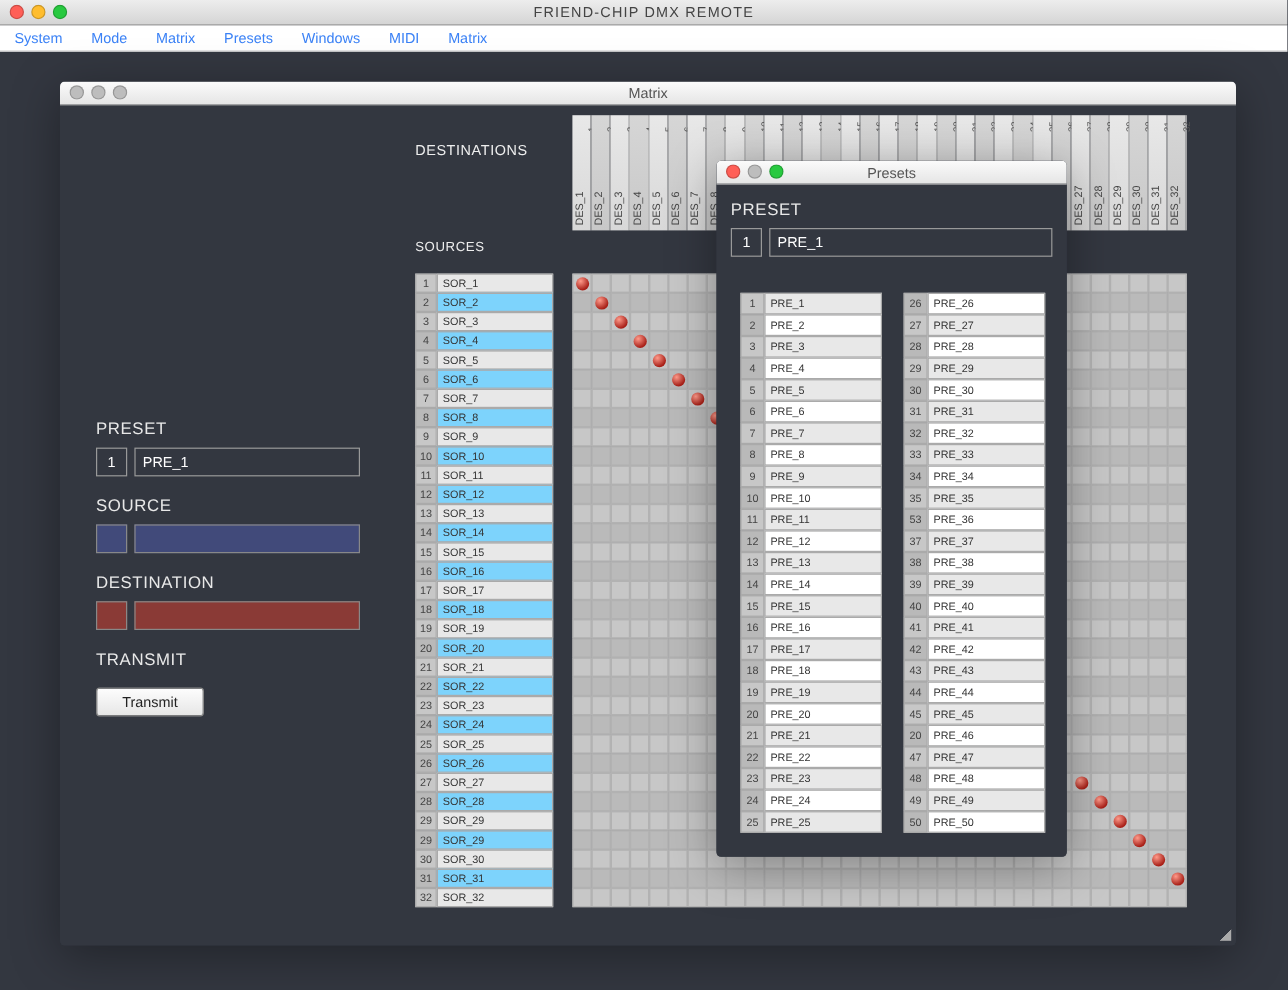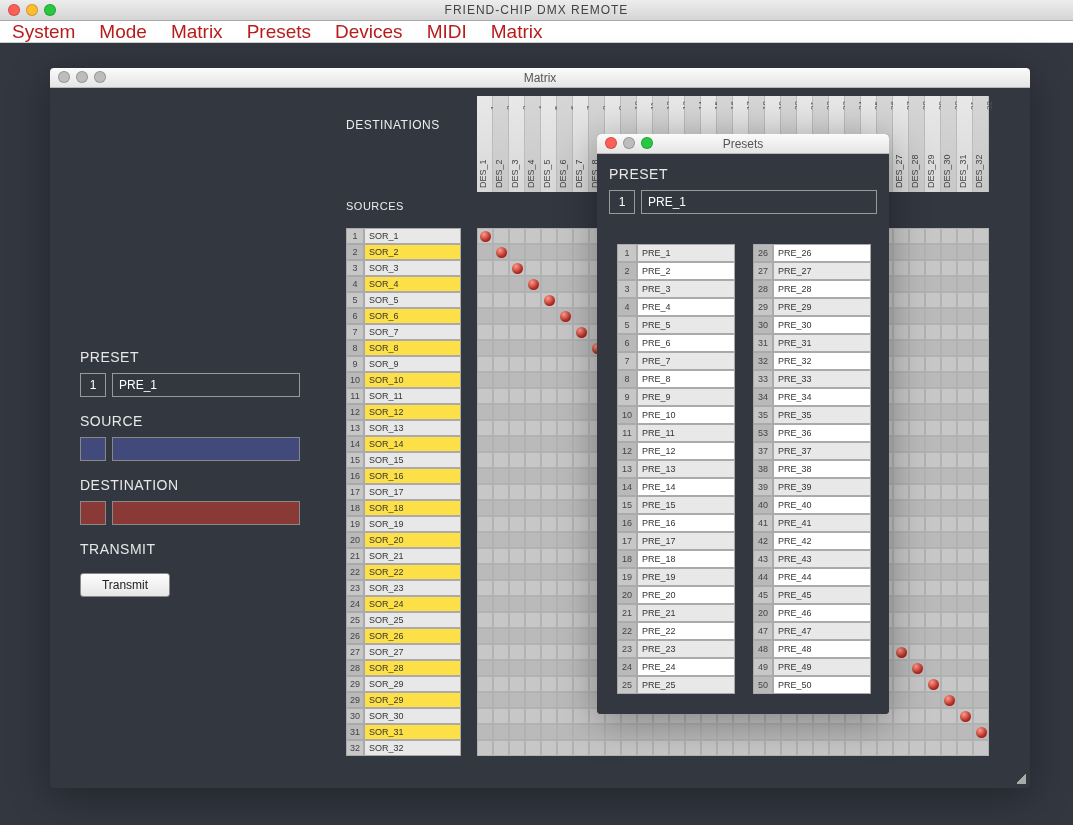--- a/index.html
+++ b/index.html
@@ -3,21 +3,21 @@
 <meta charset="utf-8">
 <style>
 *{box-sizing:border-box;margin:0;padding:0;font-family:"Lucida Grande","Helvetica Neue",Arial,sans-serif}
 body{width:1073px;height:825px;overflow:hidden;background:#333740;position:relative}
 .mac-titlebar{height:21px;background:linear-gradient(to bottom,#ededed,#d5d5d5);border-bottom:1px solid #aaa;display:flex;align-items:center;position:relative}
 .traffic{position:absolute;left:8px;top:4px;display:flex;gap:6px}
 .dot{width:12px;height:12px;border-radius:50%;border:.5px solid rgba(0,0,0,.2)}
 .dot.red{background:#ff5f57}.dot.yellow{background:#ffbd2e}.dot.green{background:#28c940}.dot.gray{background:#bdbdbd}
 .titlebar-title{flex:1;text-align:center;font-size:12px;color:#444;letter-spacing:1px}
 .menubar{height:22px;background:#fff;border-bottom:1px solid #cfcfcf;display:flex;align-items:center;padding:0 12px;gap:24px}
-.menubar span{font-size:19px;color:#b91c1c;cursor:pointer}
+.menubar span{font-size:12px;color:#3b82f6;cursor:pointer}
 .desktop{position:absolute;top:44px;left:0;right:0;bottom:0;background:#333740}
 .win{position:absolute;background:#333740;box-shadow:0 8px 40px rgba(0,0,0,.35);border-radius:4px;overflow:hidden}
 .win-title{height:20px;background:linear-gradient(to bottom,#fbfbfb,#e5e5e5);display:flex;align-items:center;position:relative;border-bottom:1px solid #b8b8b8}
 .win-title .traffic{left:8px;top:3px}
 .win-title .tt{flex:1;text-align:center;font-size:12px;color:#555}
 .matrix-win{left:50px;top:24px;width:980px;height:720px}
 .matrix-body{position:absolute;top:20px;left:0;right:0;bottom:0;background:#333740;padding:10px}
 .left-panel{position:absolute;left:30px;top:245px;width:220px;color:#eee}
 .panel-label{font-size:14px;letter-spacing:.5px;color:#e8e8e8;margin-top:16px;margin-bottom:8px}
 .row-inputs{display:flex;gap:6px}
@@ -33,21 +33,21 @@
 .sources-label{position:absolute;left:296px;top:112px;color:#eee;font-size:11px;letter-spacing:.5px}
 .dest-cols{position:absolute;left:427px;top:8px;height:96px;display:flex}
 .dest-col{width:16px;height:96px;background:linear-gradient(to bottom,#e8e8e8,#d8d8d8);border-right:1px solid #bbb;position:relative}
 .dest-col.alt{background:linear-gradient(to bottom,#d6d6d6,#c8c8c8)}
 .dest-col .num{position:absolute;top:3px;left:2px;font-size:8px;color:#555;transform:rotate(-90deg);transform-origin:left top;left:12px;top:14px}
 .dest-col .lab{position:absolute;bottom:4px;left:11px;font-size:9px;color:#444;transform:rotate(-90deg);transform-origin:left bottom}
 .source-list{position:absolute;left:296px;top:140px;width:115px}
 .src-row{height:16px;display:flex}
 .src-num{width:18px;background:#c7c7c7;border:.5px solid #aaa;font-size:9px;color:#444;display:flex;align-items:center;justify-content:center}
 .src-name{flex:1;background:#e8e8e8;border:.5px solid #aaa;font-size:9px;color:#333;padding-left:4px;display:flex;align-items:center}
-.src-row.alt .src-num{background:#b9b9b9}.src-row.alt .src-name{background:#fde047}
+.src-row.alt .src-num{background:#b9b9b9}.src-row.alt .src-name{background:#7dd3fc}
 .grid{position:absolute;left:427px;top:140px}
 .grid-row{height:16px;display:flex}
 .grid-cell{width:16px;height:16px;background:#c7c7c7;border:.5px solid #b2b2b2;position:relative}
 .grid-row.alt .grid-cell{background:#bababa}
 .grid-cell.on::after{content:"";position:absolute;left:2px;top:2px;width:11px;height:11px;border-radius:50%;background:radial-gradient(circle at 35% 30%,#ff9a8a,#a82018 70%);}
 .presets-win{left:597px;top:90px;width:292px;height:580px;z-index:10}
 .presets-body{position:absolute;top:20px;left:0;right:0;bottom:0;background:#333740;padding:12px;color:#eee}
 .presets-body .panel-label{margin-top:0}
 .preset-cols{position:absolute;top:90px;left:20px;right:16px;display:flex;gap:18px}
 .preset-col{width:118px}
@@ -67,21 +67,21 @@
   <div class="dot green"></div>
  </div>
  <div class="titlebar-title">FRIEND-CHIP  DMX REMOTE</div>
 </div>
 
 <div class="menubar" id="menubar">
     <span>System</span>
     <span>Mode</span>
     <span>Matrix</span>
     <span>Presets</span>
-    <span>Devices</span>
+    <span>Windows</span>
     <span>MIDI</span>
     <span>Matrix</span>
   </div>
 
 <div class="desktop">
 
  <div class="win matrix-win">
   <div class="win-title">
    <div class="traffic">
     <div class="dot gray"></div>

